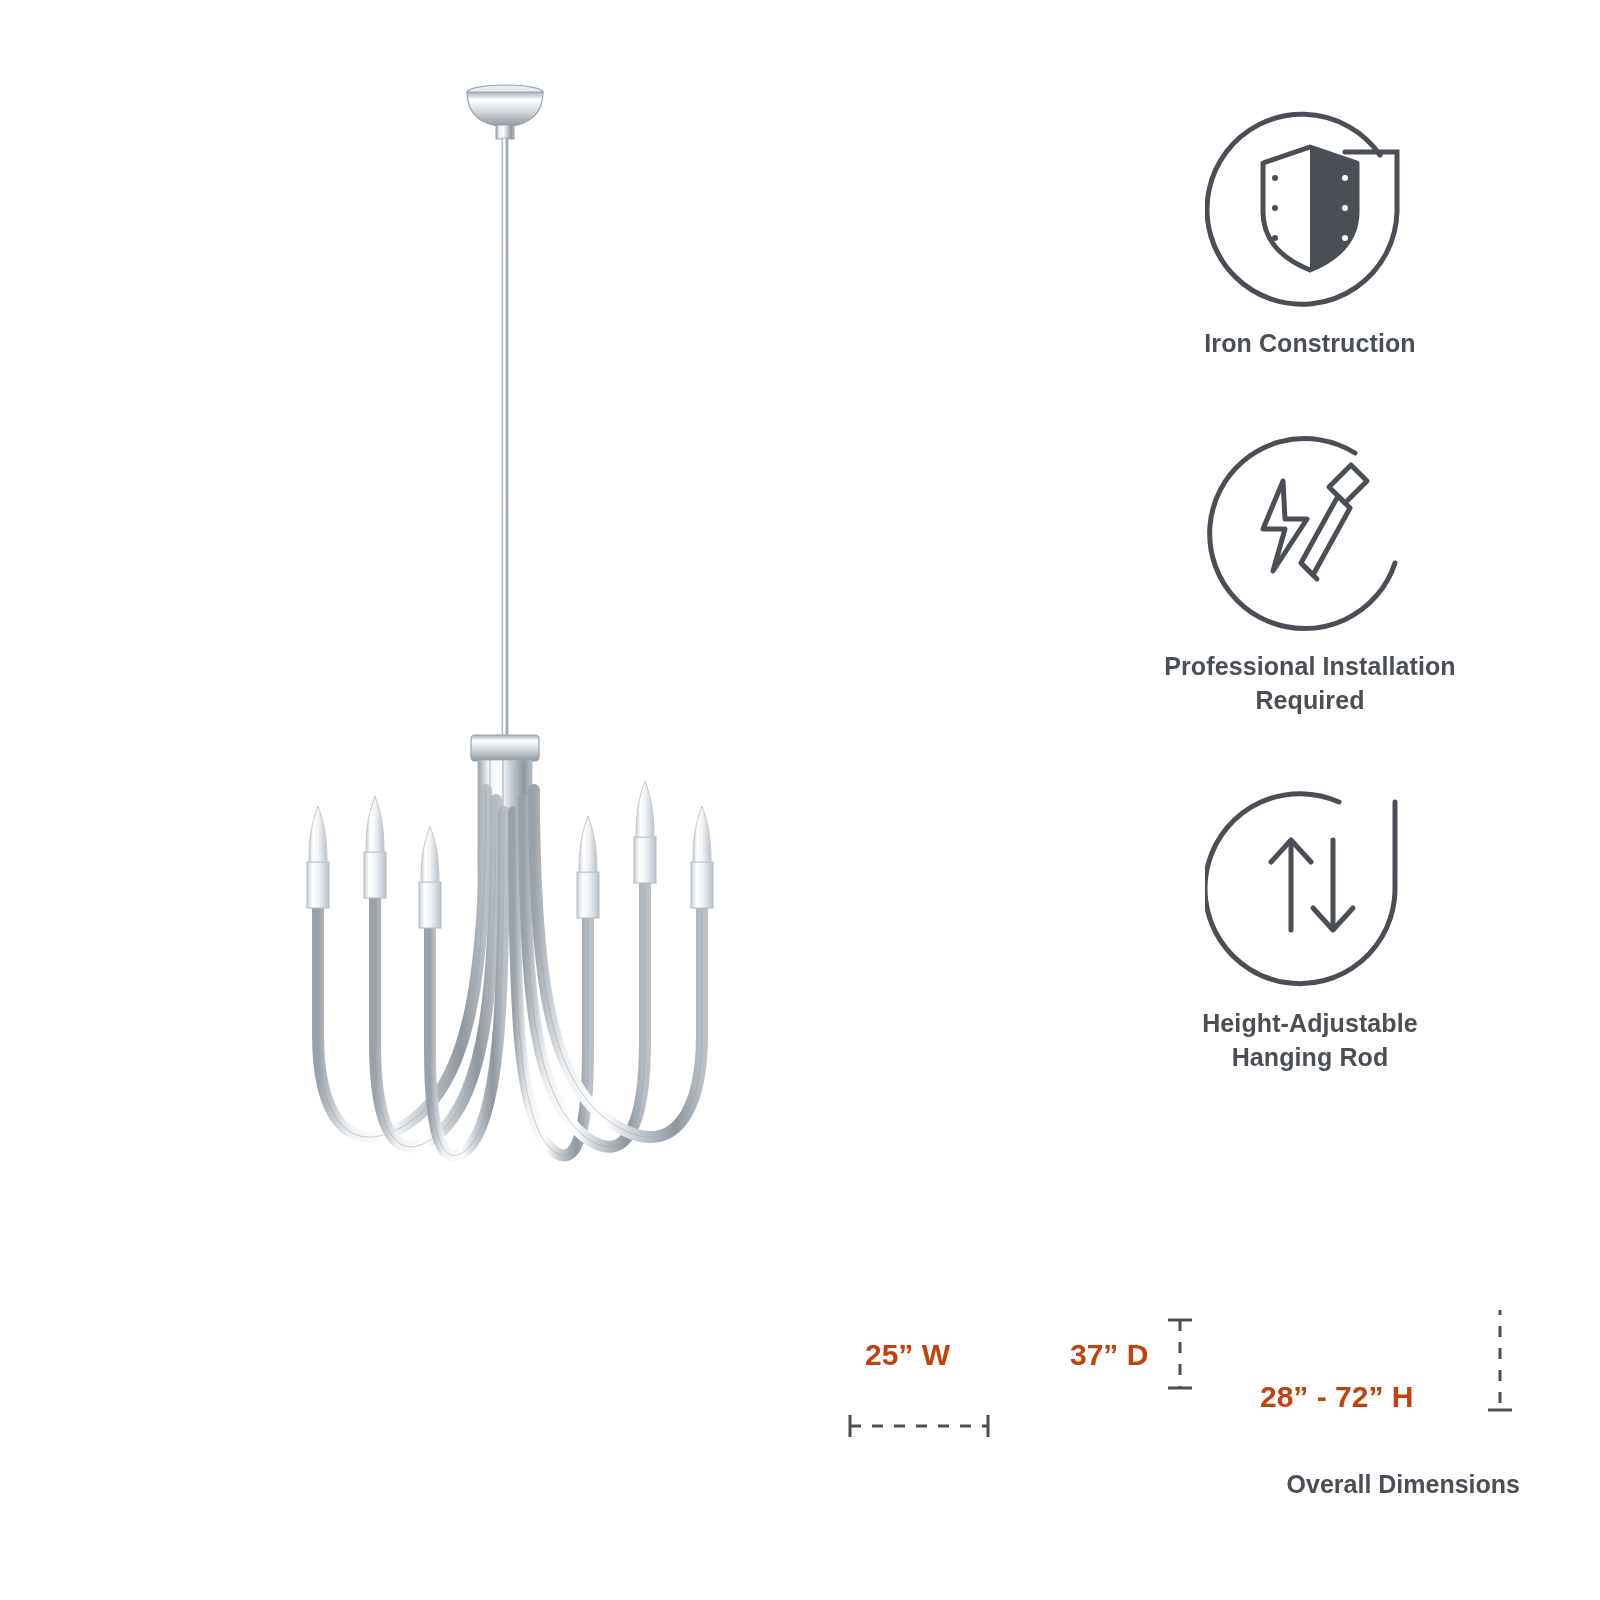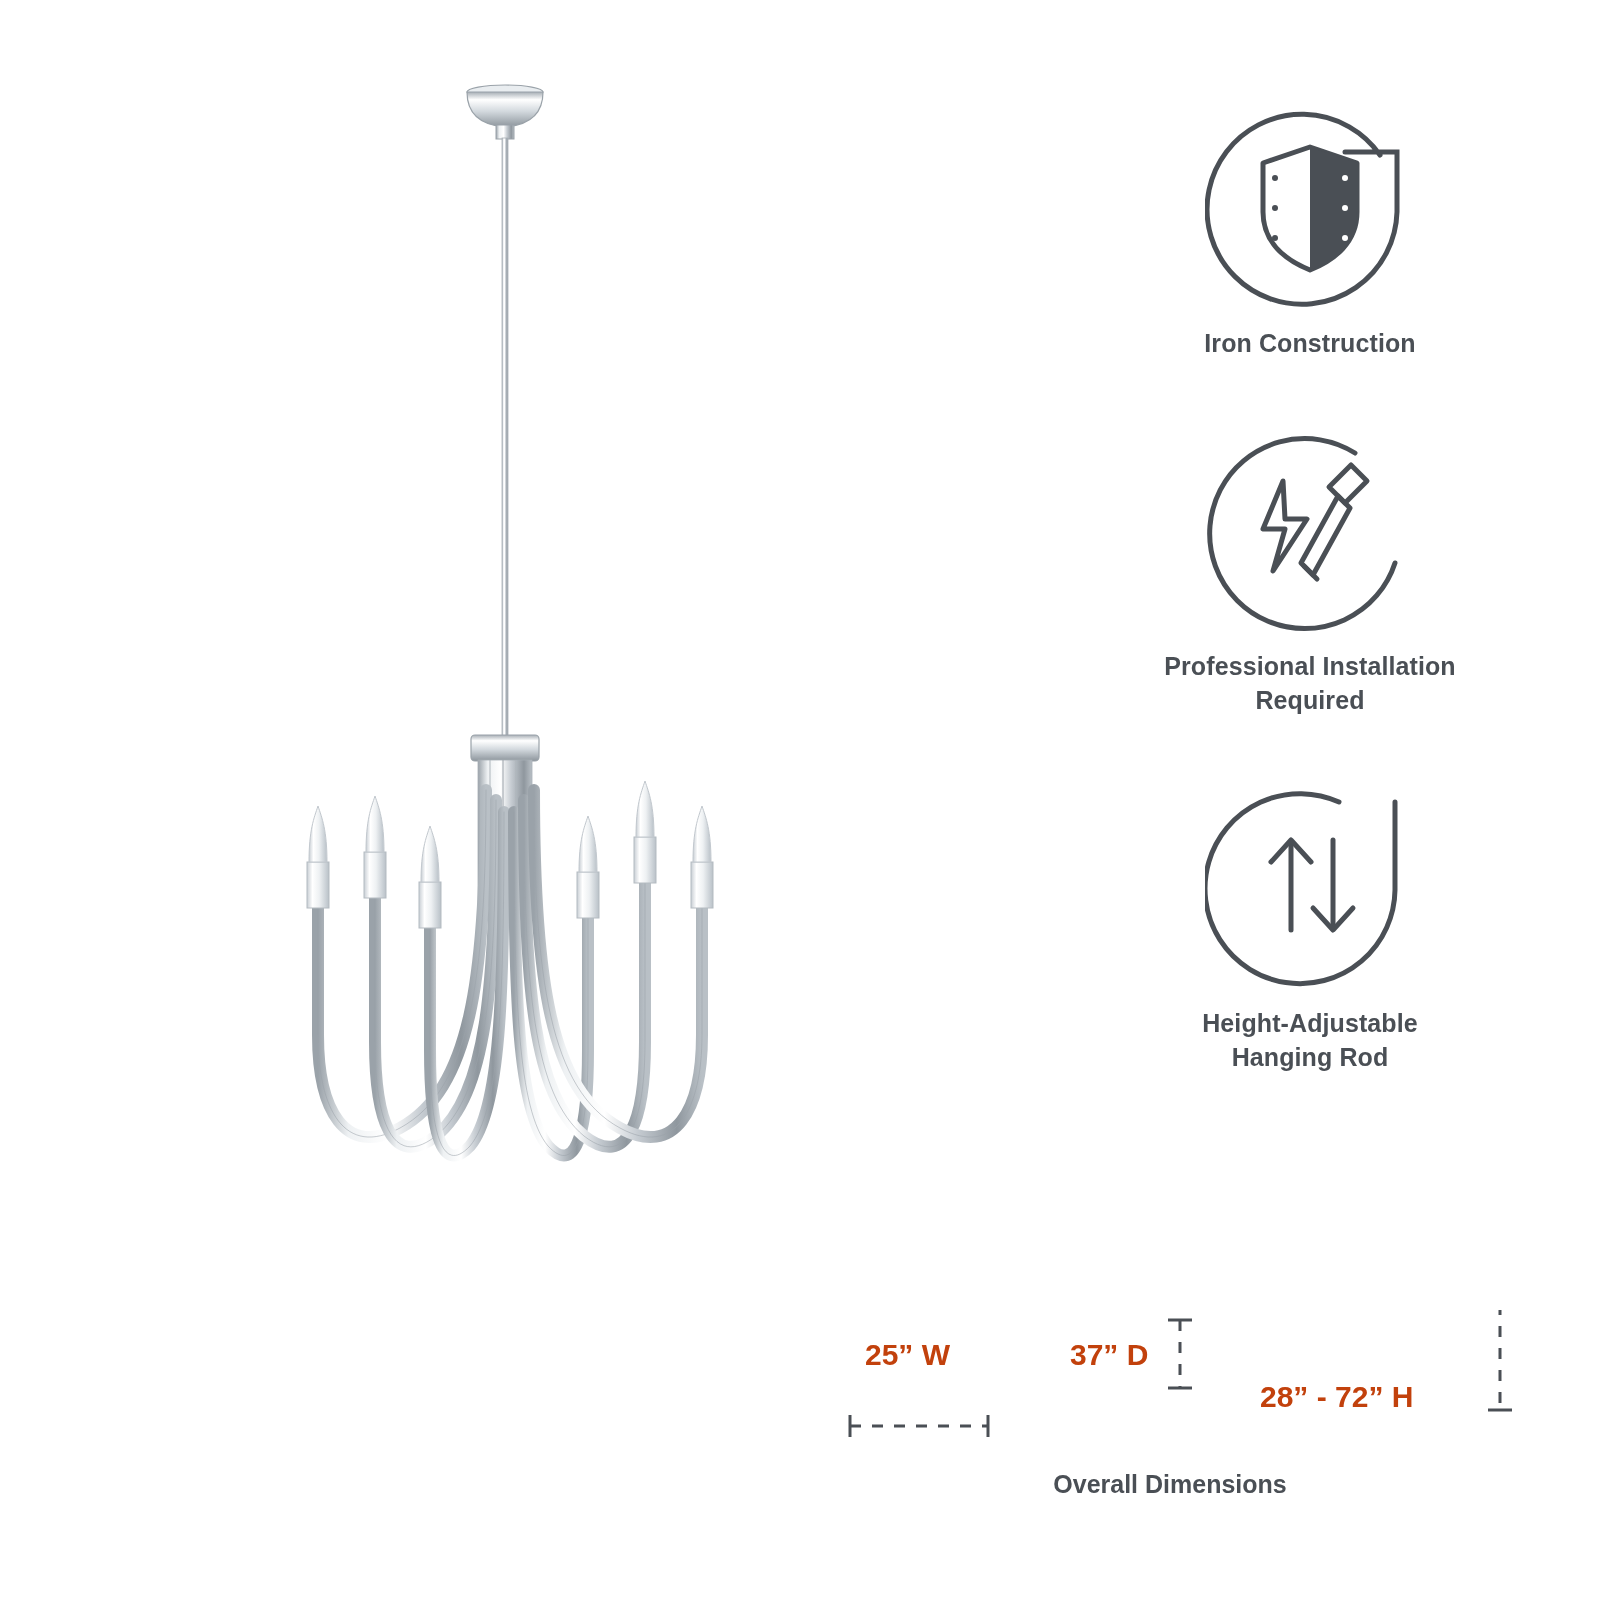--- a/index.html
+++ b/index.html
@@ -69,21 +69,21 @@
     white-space: nowrap;
   }
   #dim-w-label { left: 45px; top: 28px; }
   #dim-d-label { left: 250px; top: 28px; }
   #dim-h-label { left: 440px; top: 28px; margin-top: 42px; }
   #overall-dimensions-caption {
     position: absolute;
     left: 0;
     top: 160px;
     width: 700px;
-    text-align: center;
+    text-align: right;
     font-size: 25px;
     font-weight: bold;
     color: #4a4f55;
   }
 </style>
 </head>
 <body>
 
 <div id="product-illustration">
   <svg width="1060" height="1340" viewBox="0 0 1060 1340" xmlns="http://www.w3.org/2000/svg">

